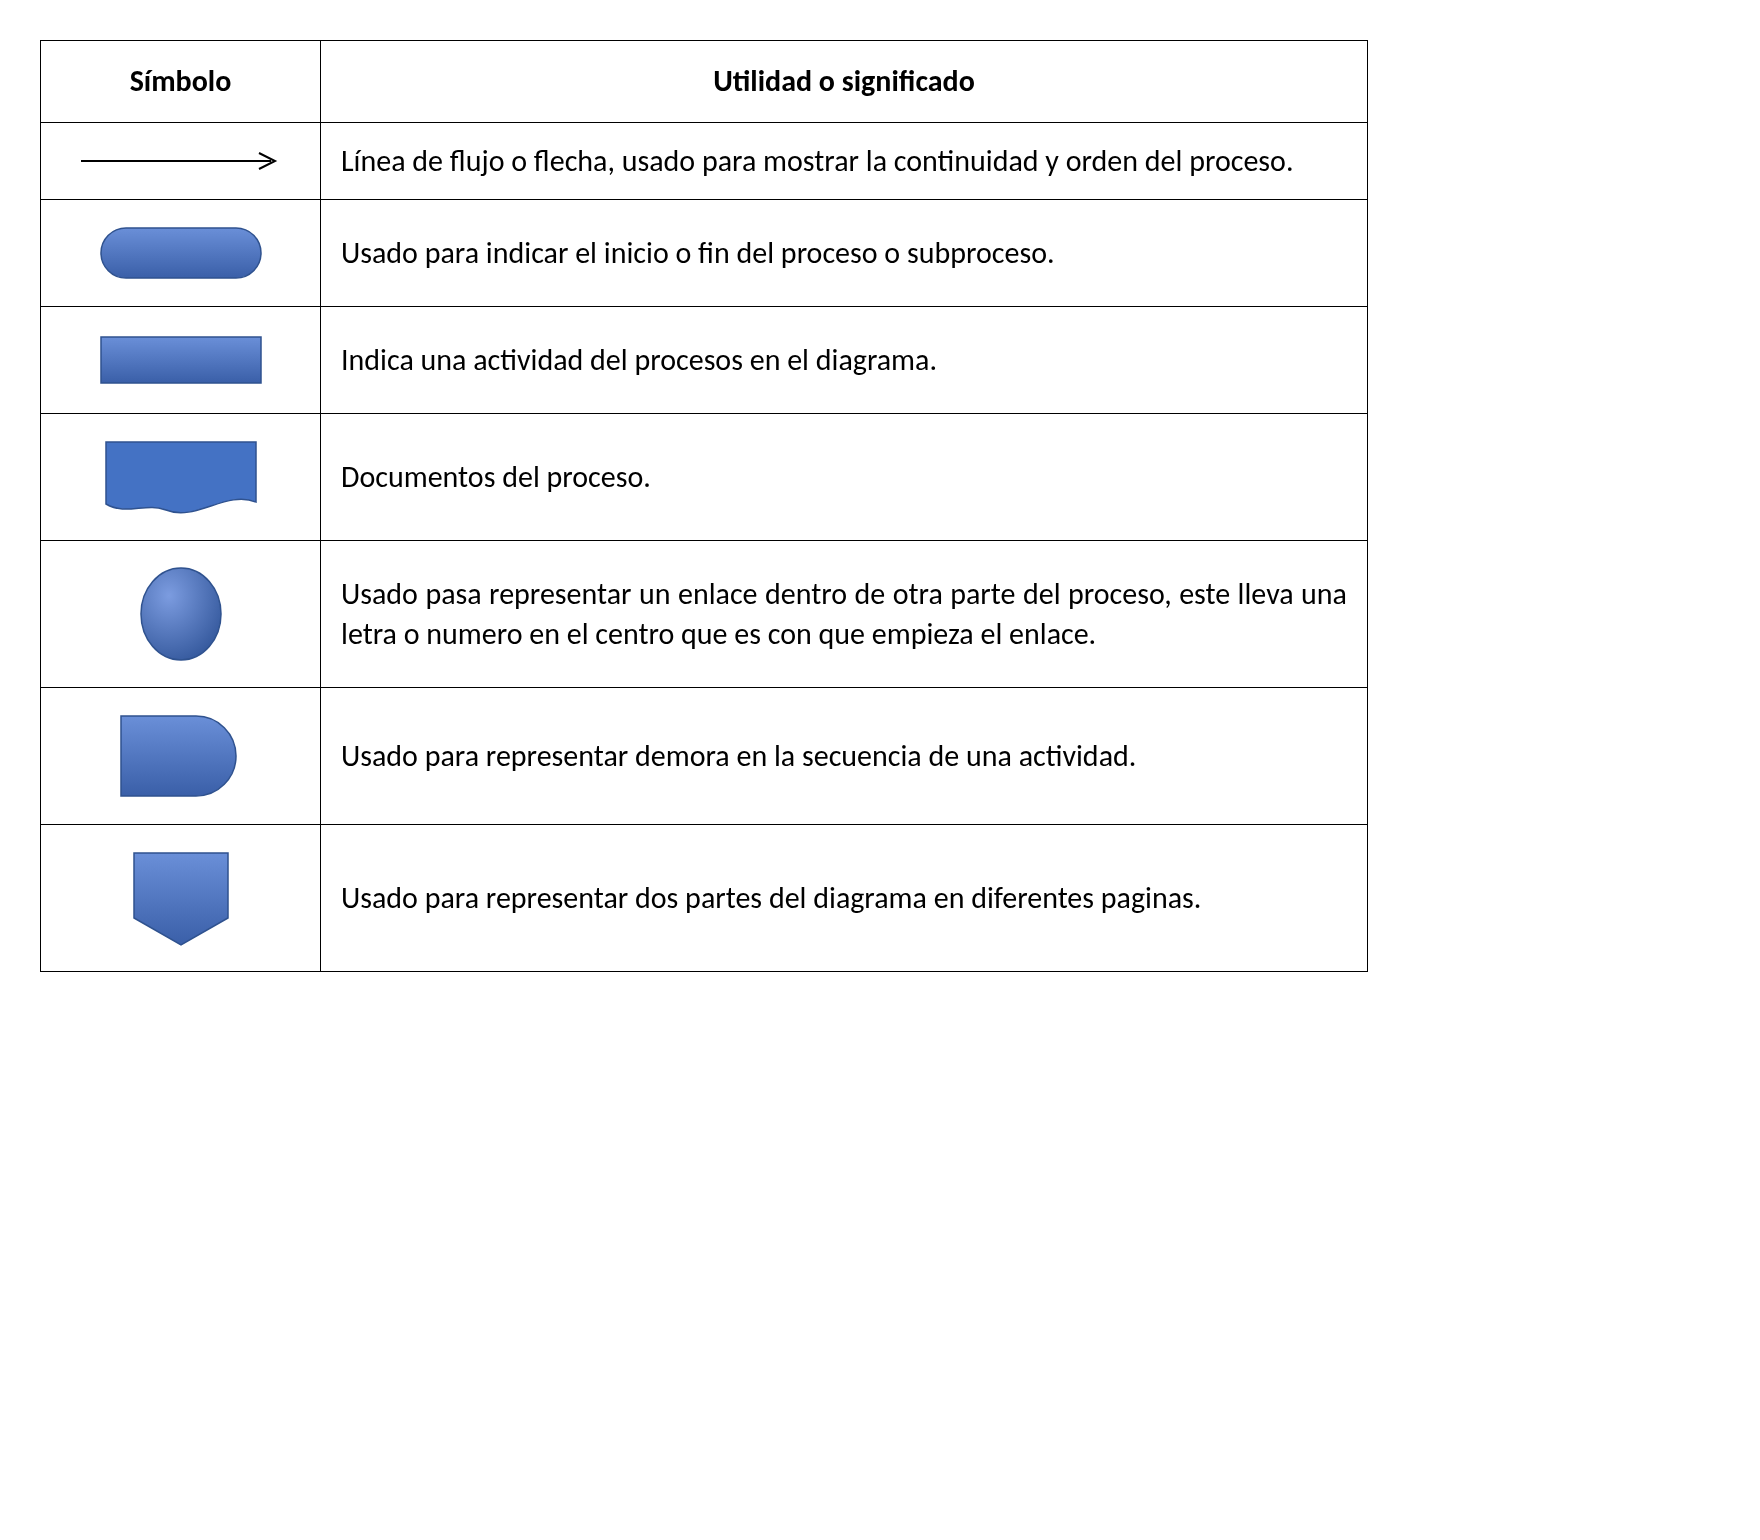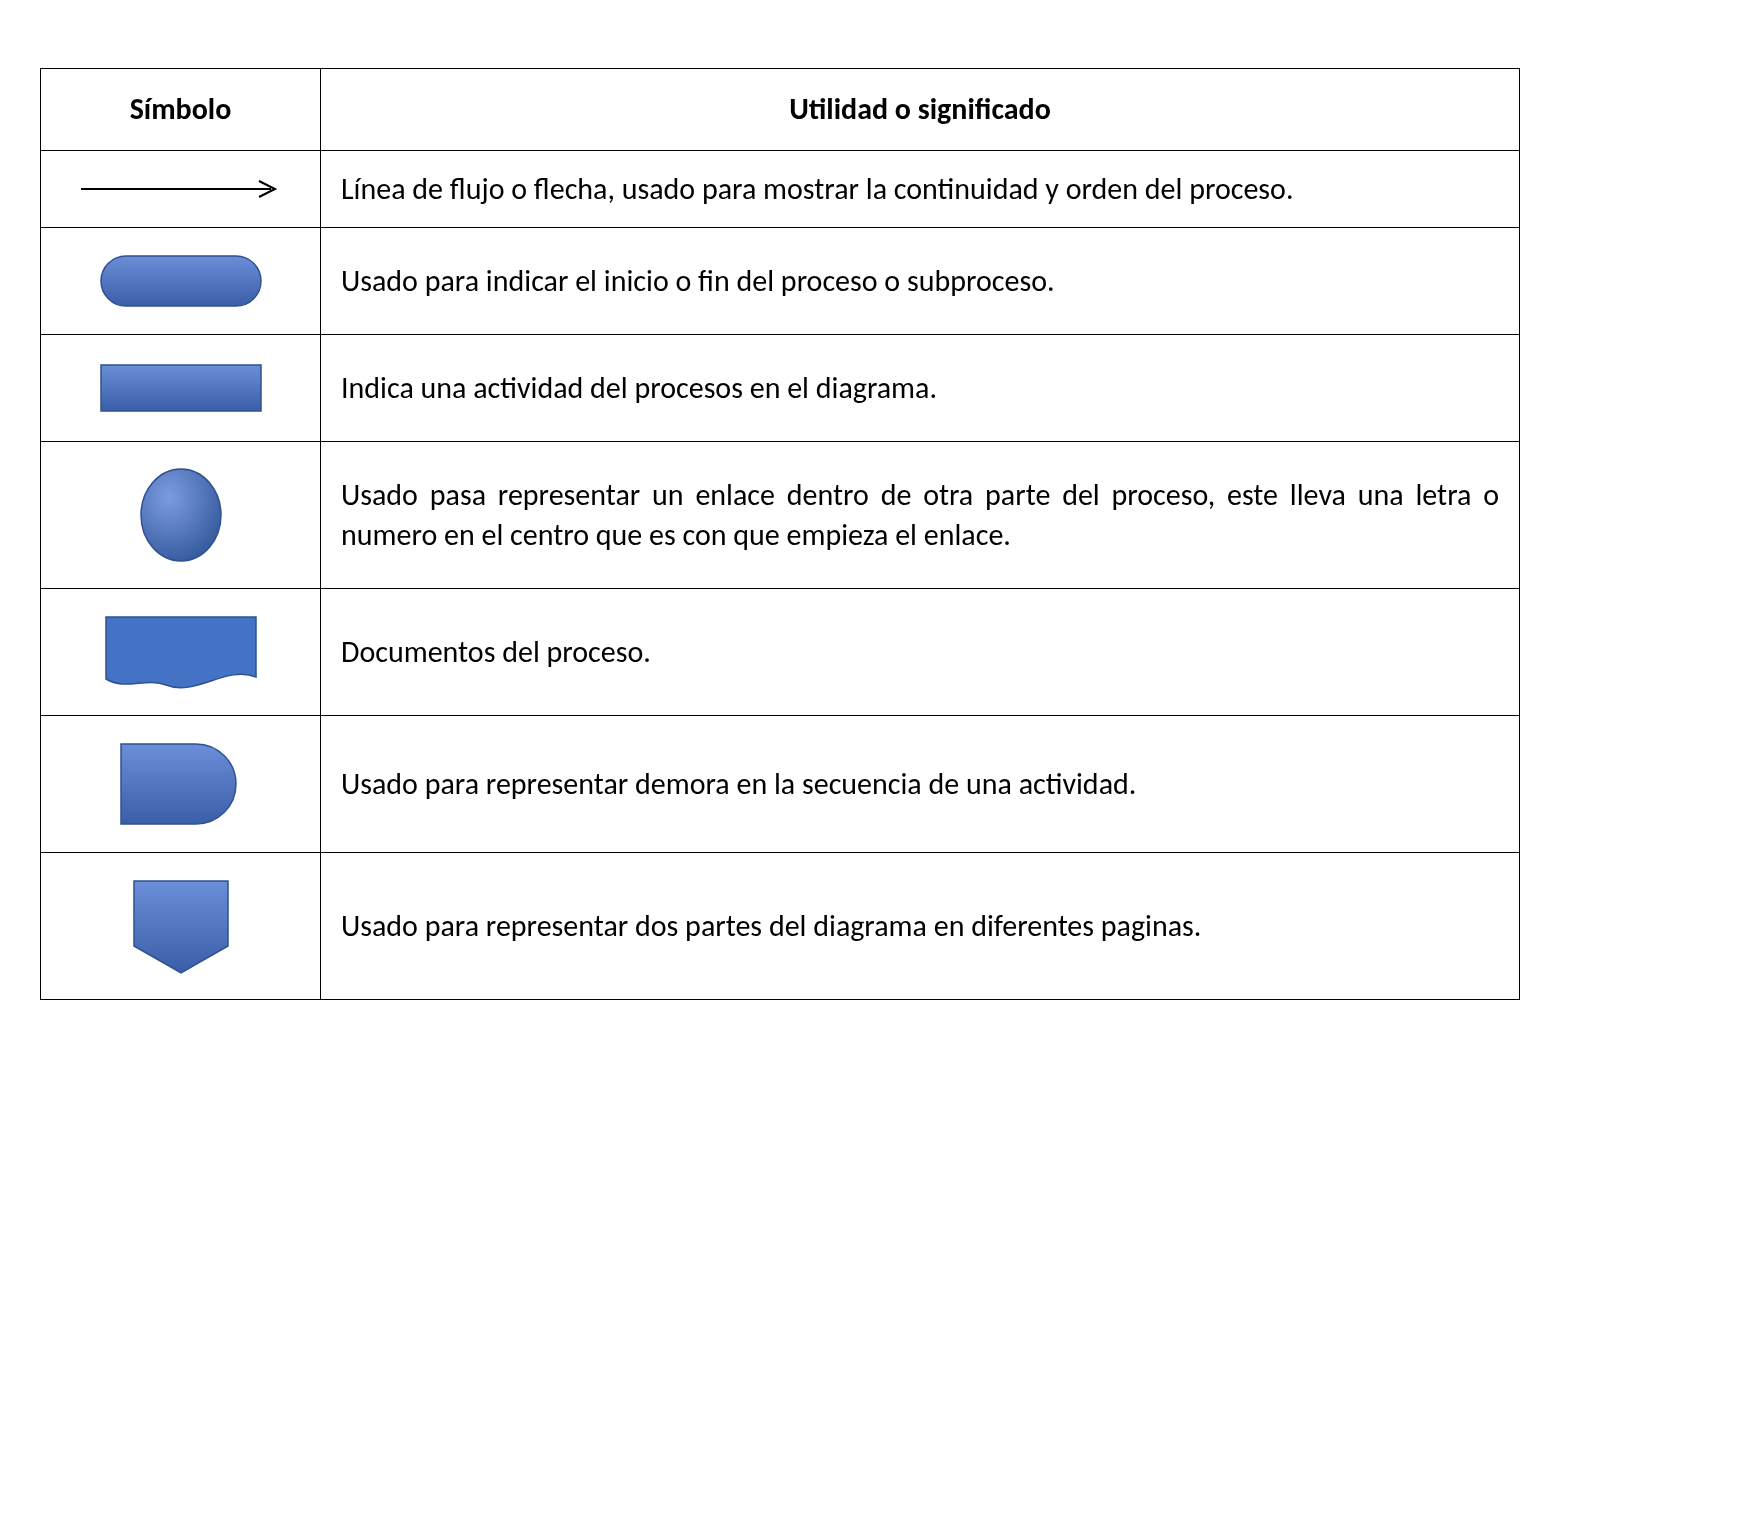--- a/index.html
+++ b/index.html
@@ -6,23 +6,22 @@
   body {
     margin: 0;
     padding: 40px;
     background: #ffffff;
     font-family: Calibri, "Segoe UI", Arial, sans-serif;
     font-size: 30px;
     color: #000;
   }
   table {
     border-collapse: collapse;
-    width: 1480px;
+    width: 1328px;
     table-layout: fixed;
-    margin-top: 28px;
   }
   col.sym { width: 280px; }
   col.desc { width: auto; }
   th, td {
     border: 1px solid #000;
     padding: 18px 20px;
     vertical-align: middle;
     text-align: left;
     line-height: 1.35;
   }
@@ -92,40 +91,40 @@
           <rect x="5" y="12" width="160" height="46" fill="url(#gProc)" stroke="#2f528f" stroke-width="1.5"></rect>
         </svg>
       </td>
       <td class="desc">Indica una actividad del  procesos en el diagrama.</td>
     </tr>
 
 
 
     <tr>
       <td class="sym">
+        <svg class="shape" width="170" height="90" viewBox="0 0 170 90">
+          <path d="M10 10 H160 V70 C130 58, 100 90, 70 78 C50 70, 30 84, 10 72 Z" fill="#4472c4" stroke="#2f528f" stroke-width="1.5"></path>
+        </svg>
+      </td>
+      <td class="desc">Documentos  del proceso.</td>
+    </tr>
+
+    <tr>
+      <td class="sym">
         <svg class="shape" width="110" height="110" viewBox="0 0 110 110">
           <defs>
             <radialGradient id="gConn" cx="0.35" cy="0.3" r="0.75">
               <stop offset="0" stop-color="#7c9ce0"></stop>
               <stop offset="1" stop-color="#365a9e"></stop>
             </radialGradient>
           </defs>
           <ellipse cx="55" cy="55" rx="40" ry="46" fill="url(#gConn)" stroke="#2f528f" stroke-width="1.5"></ellipse>
         </svg>
       </td>
       <td class="desc justify">Usado pasa representar un enlace dentro de otra parte del proceso, este lleva una letra o numero en el centro que es con que empieza el enlace.</td>
-    </tr>
-
-    <tr>
-      <td class="sym">
-        <svg class="shape" width="170" height="90" viewBox="0 0 170 90">
-          <path d="M10 10 H160 V70 C130 58, 100 90, 70 78 C50 70, 30 84, 10 72 Z" fill="#4472c4" stroke="#2f528f" stroke-width="1.5"></path>
-        </svg>
-      </td>
-      <td class="desc">Documentos  del proceso.</td>
     </tr>
 
     <tr>
       <td class="sym">
         <svg class="shape" width="150" height="100" viewBox="0 0 150 100">
           <defs>
             <linearGradient id="gDel" x1="0" y1="0" x2="0" y2="1">
               <stop offset="0" stop-color="#6a8fd8"></stop>
               <stop offset="1" stop-color="#3a5fa8"></stop>
             </linearGradient>

